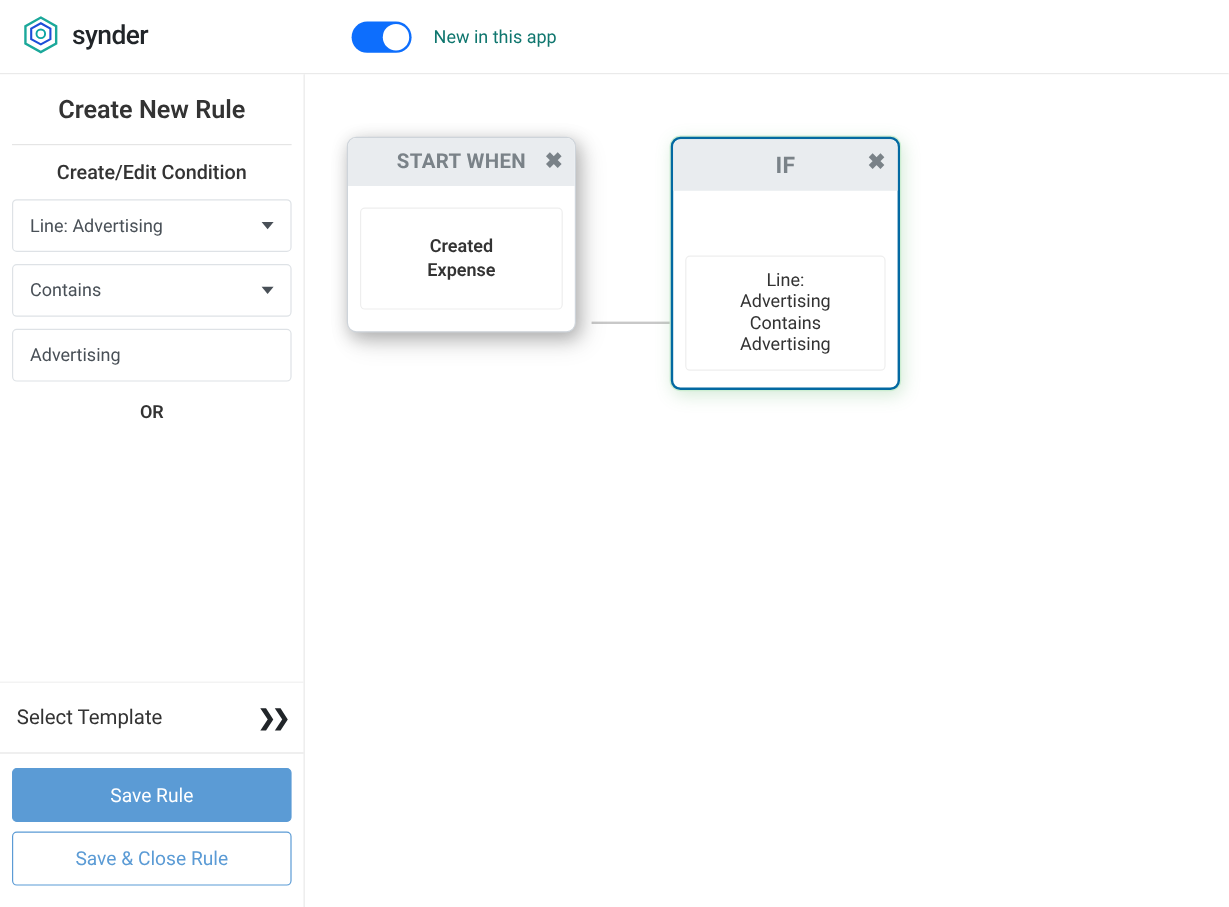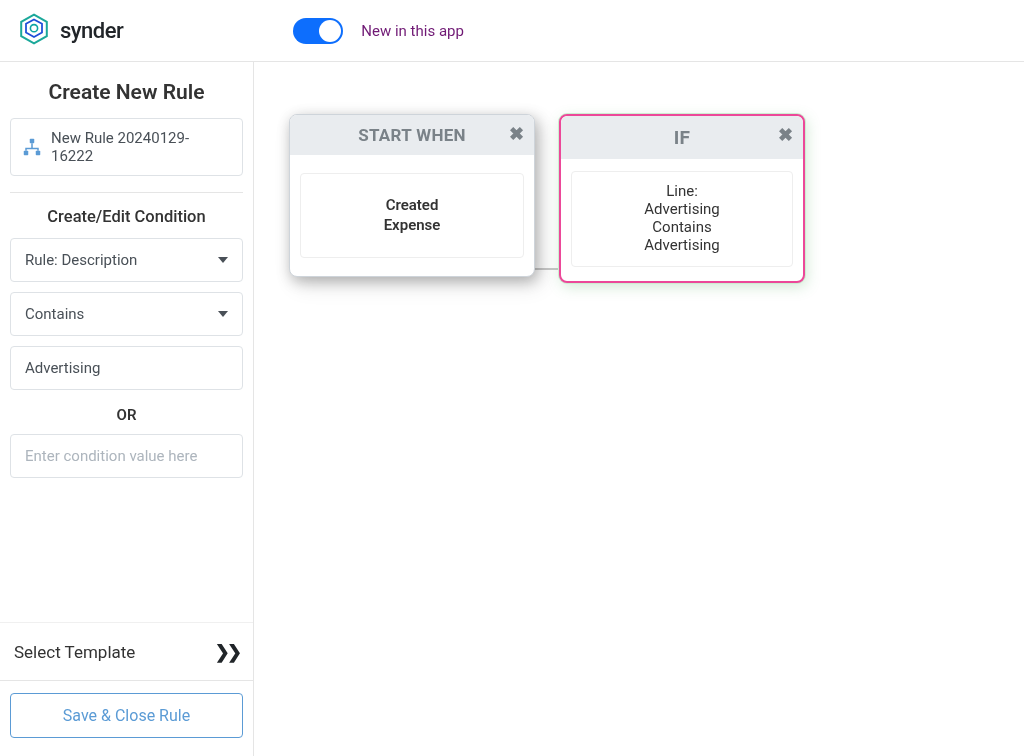--- a/index.html
+++ b/index.html
@@ -5,21 +5,21 @@
   * { box-sizing: border-box; margin: 0; padding: 0; font-family: -apple-system, BlinkMacSystemFont, "Segoe UI", Roboto, Helvetica, Arial, sans-serif; }
   body { width: 1024px; height: 756px; overflow: hidden; background: #fff; color: #333; }
 
   
   .header { height: 62px; border-bottom: 1px solid #e5e5e5; display: flex; align-items: center; padding: 0 18px; }
   .logo { display: flex; align-items: center; gap: 10px; }
   .brand-name { font-size: 22px; font-weight: 500; color: #212529; letter-spacing: -0.5px; }
   .toggle-wrap { display: flex; align-items: center; gap: 18px; margin-left: 170px; }
   .toggle { width: 50px; height: 26px; background: #0d6efd; border-radius: 13px; position: relative; cursor: pointer; }
   .toggle::after { content: ""; position: absolute; top: 2px; right: 2px; width: 22px; height: 22px; background: #fff; border-radius: 50%; }
-  .toggle-label { font-size: 15px; color: #701a75; }
+  .toggle-label { font-size: 15px; color: #0f766e; }
 
   
   .main { display: flex; height: calc(756px - 62px); }
   .sidebar { width: 254px; border-right: 1px solid #e5e5e5; background: #fff; display: flex; flex-direction: column; position: relative; }
   .sidebar-inner { flex: 1; padding: 12px 10px 0 10px; }
   .sidebar-title { text-align: center; font-size: 21px; font-weight: 600; color: #333; margin: 6px 0 14px; }
   .rule-name-box { border: 1px solid #dee2e6; border-radius: 4px; padding: 10px 12px; display: flex; align-items: center; gap: 10px; cursor: pointer; }
   .rule-name-box span.name { font-size: 15px; color: #495057; }
 
   .divider { border: none; border-top: 1px solid #e5e5e5; margin: 16px 0 14px; }
@@ -38,22 +38,22 @@
   .dbl-chevron { font-size: 18px; font-weight: 700; color: #212529; letter-spacing: -3px; }
 
   .sidebar-footer { border-top: 1px solid #e5e5e5; padding: 12px 10px 10px; }
   .btn { width: 100%; display: block; padding: 12px 0; text-align: center; border-radius: 4px; font-size: 16px; cursor: pointer; margin-bottom: 8px; }
   .btn-primary { background: #5b9bd5; color: #fff; border: 1px solid #5b9bd5; }
   .btn-outline { background: #fff; color: #5b9bd5; border: 1px solid #5b9bd5; }
 
   
   .canvas { flex: 1; position: relative; background: #fff; }
 
-  .node { position: absolute; width: 246px; background: #fff; border: 1px solid #ced4da; border-radius: 8px; box-shadow: 2px 4px 14px rgba(0,0,0,0.25), 6px 8px 22px rgba(0,0,0,0.12); }
-  .node.active { border: 2px solid #ec4899; box-shadow: 0 0 0 1px #cdeed2, 2px 4px 14px rgba(80,170,90,0.25); }
+  .node { position: absolute; width: 191px; background: #fff; border: 1px solid #ced4da; border-radius: 8px; box-shadow: 2px 4px 14px rgba(0,0,0,0.25), 6px 8px 22px rgba(0,0,0,0.12); }
+  .node.active { border: 2px solid #0369a1; box-shadow: 0 0 0 1px #cdeed2, 2px 4px 14px rgba(80,170,90,0.25); }
   .node-header { background: #e9ecef; border-top-left-radius: 7px; border-top-right-radius: 7px; padding: 10px 12px; display: flex; justify-content: center; align-items: center; position: relative; }
   .node-title { font-size: 17px; font-weight: 700; color: #7a8288; letter-spacing: 0.3px; }
   .node-title.if { font-size: 19px; }
   .node-close { position: absolute; right: 10px; top: 8px; font-size: 18px; font-weight: 700; color: #7a8288; cursor: pointer; }
   .node-body { padding: 18px 10px; text-align: center; }
   .node-body-inner { background: #fff; border: 1px solid #eee; border-radius: 4px; padding: 22px 6px; font-size: 15px; font-weight: 600; color: #333; }
   .node-body-if { background: #fff; border: 1px solid #eee; border-radius: 4px; padding: 10px 6px 12px; font-size: 15px; color: #333; }
   .yn-row { display: flex; gap: 10px; justify-content: center; margin-top: 10px; }
   .yn-btn { background: #e2e2e2; color: #555; border: none; border-radius: 4px; padding: 8px 0; width: 60px; font-size: 14px; font-weight: 500; cursor: pointer; }
 
@@ -81,59 +81,48 @@
     <span class="toggle-label">New in this app</span>
   </div>
 </div>
 
 <div class="main">
 
   <div class="sidebar">
     <div class="sidebar-inner">
       <div class="sidebar-title">Create New Rule</div>
 
-      <div class="rule-name-box">
-        <span class="sitemap-icon">
-          <svg viewBox="0 0 24 24" fill="#5b9bd5">
-              <rect x="9" y="1" width="6" height="6" rx="1"></rect>
-              <rect x="1" y="17" width="6" height="6" rx="1"></rect>
-              <rect x="17" y="17" width="6" height="6" rx="1"></rect>
-              <path d="M12 7v5M4 17v-3h16v3M12 12v2" stroke="#5b9bd5" stroke-width="2" fill="none"></path>
-            </svg>
-        </span>
-        <span class="name">New Rule 20240129-16222</span>
-      </div>
 
       <hr class="divider">
 
       <div class="section-title">Create/Edit Condition</div>
 
       <div class="select-box">
-        <span>Rule: Description</span>
+        <span>Line: Advertising</span>
         <span class="caret"></span>
       </div>
 
       <div class="select-box">
         <span>Contains</span>
         <span class="caret"></span>
       </div>
 
       <input class="text-input" value="Advertising" style="">
 
       <div class="or-label">OR</div>
 
-      <input class="text-input" placeholder="Enter condition value here" style="">
     </div>
 
     <div class="template-row">
       <span>Select Template</span>
       <span class="dbl-chevron">❯❯</span>
     </div>
 
     <div class="sidebar-footer">
+      <div class="btn btn-primary">Save Rule</div>
       <div class="btn btn-outline">Save &amp; Close Rule</div>
     </div>
   </div>
 
   <div class="canvas">
     <div class="connector"></div>
 
     <div class="node" style="top:52px; left:35px;">
       <div class="node-header">
         <span class="node-title">START WHEN</span>
@@ -147,21 +136,21 @@
           </div>
         </div>
       </div>
     </div>
 
     <div class="node active" style="top:52px; left:305px;">
       <div class="node-header">
         <span class="node-title if">IF</span>
         <span class="node-close">✖</span>
       </div>
-      <div class="node-body" style="padding:12px 10px 14px;">
+      <div class="node-body" style="padding:12px 10px 14px;margin-top:42px;">
         <div class="node-body-if">
           <div>Line:</div>
           <div>Advertising</div>
           <div>Contains</div>
           <div>Advertising</div>
         </div>
       </div>
     </div>
 
   </div>

